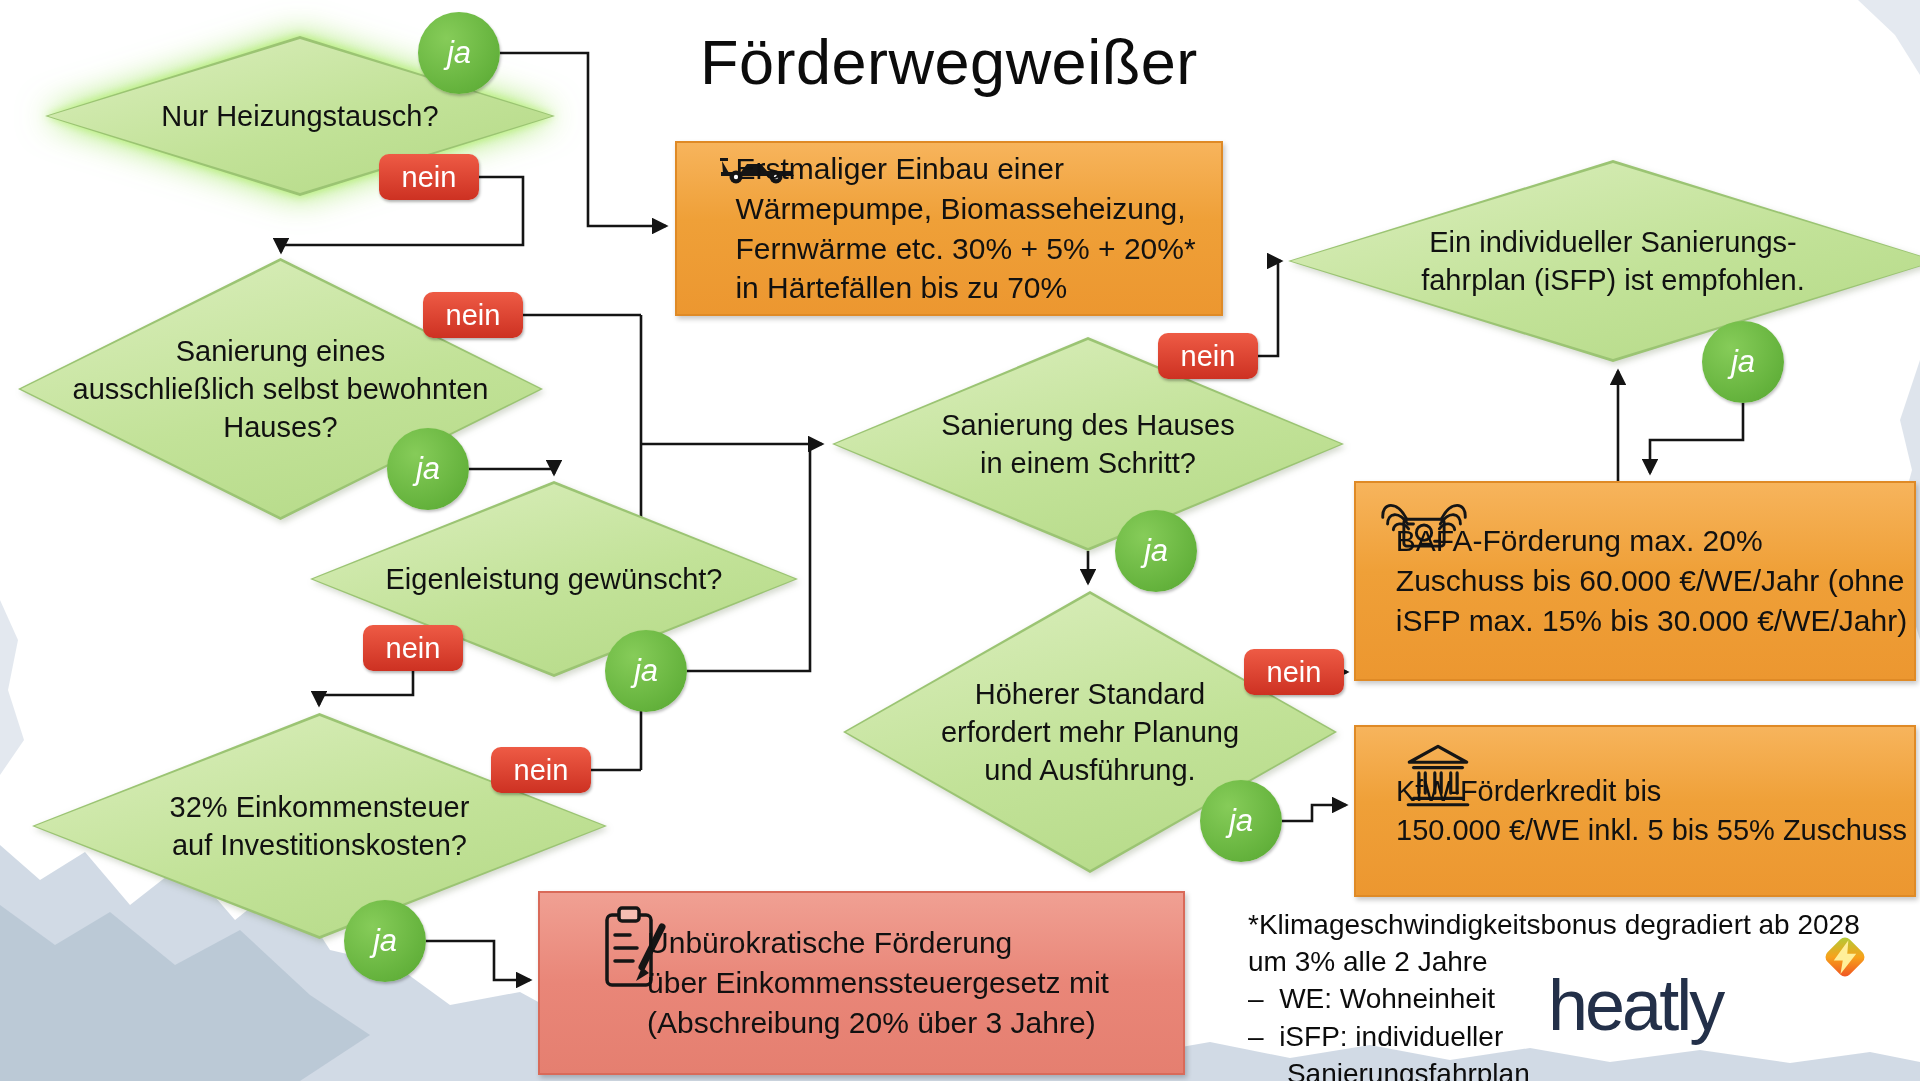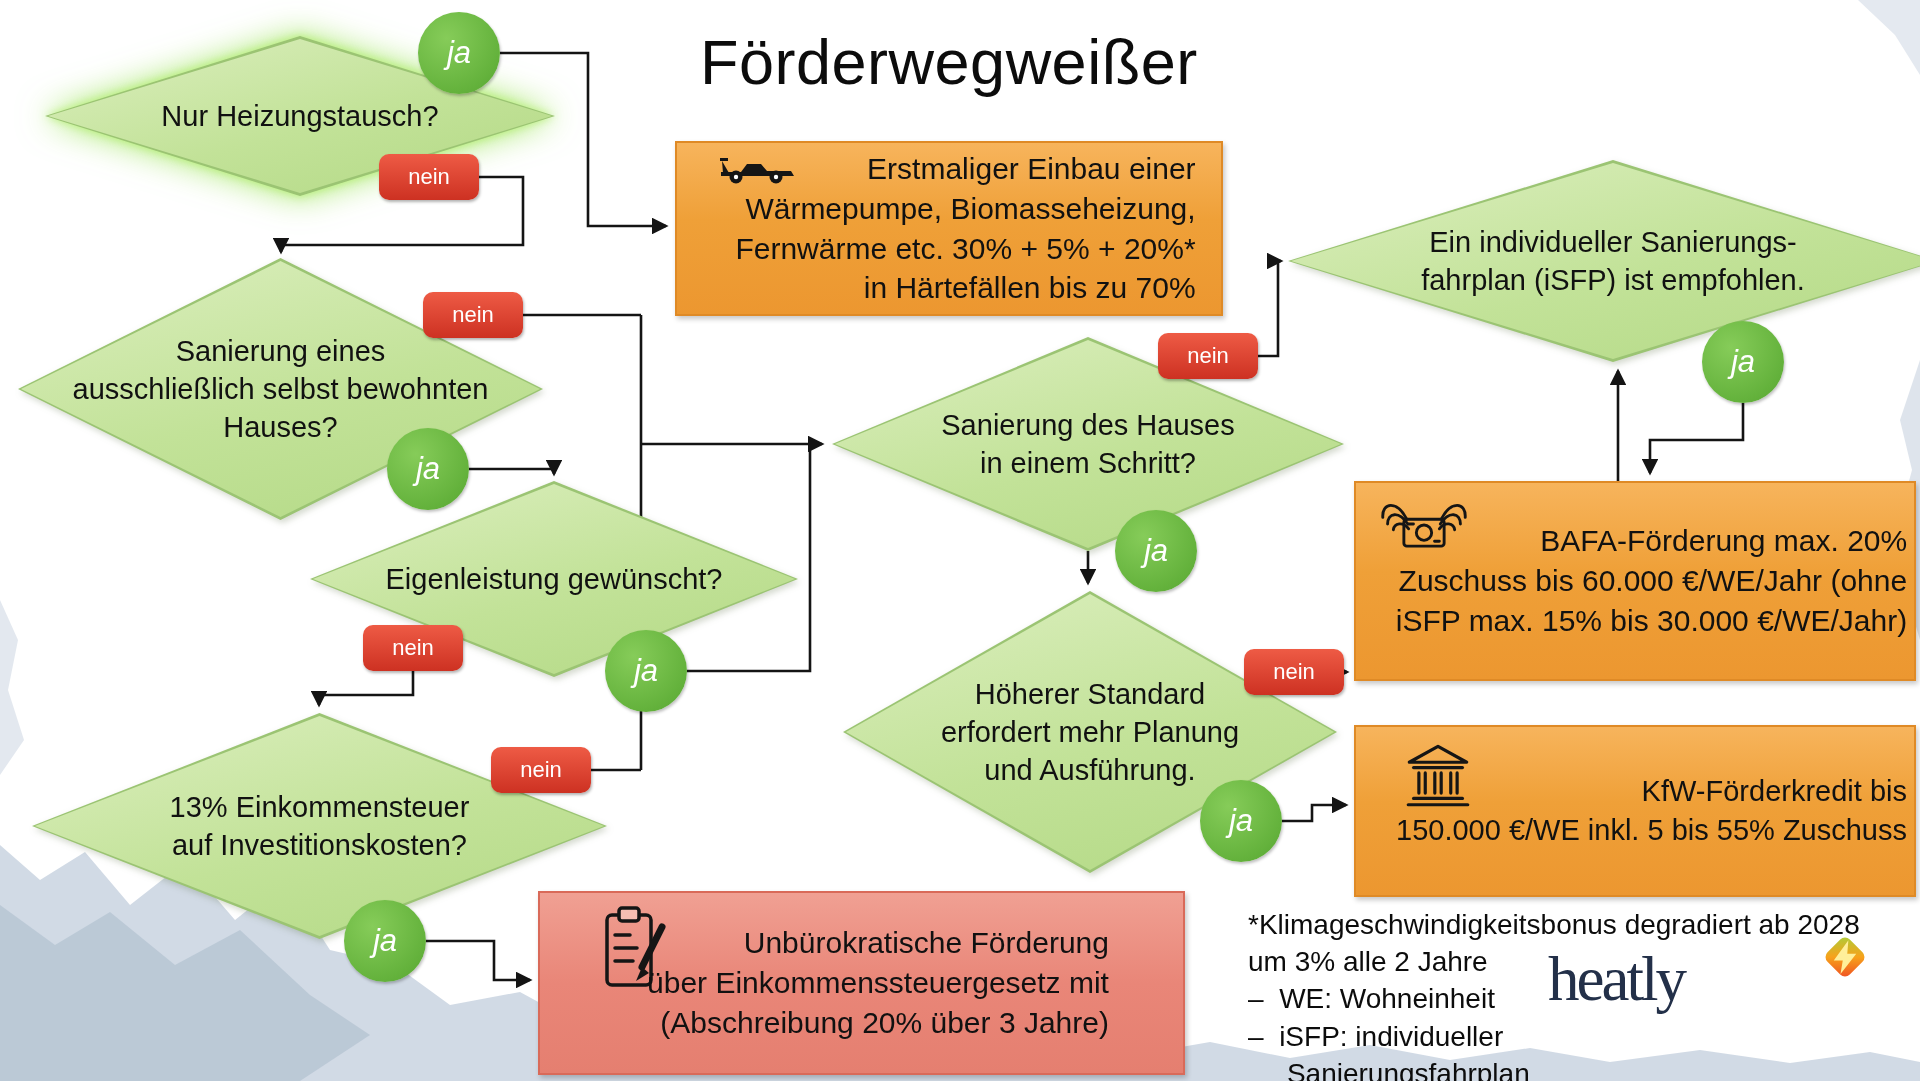--- a/index.html
+++ b/index.html
@@ -31,47 +31,47 @@
   }
 
   
   .obox, .pbox { position:absolute; z-index:2; box-shadow:2px 3px 5px rgba(0,0,0,.22); }
   .obox { border:2px solid #df8a26;
           background:linear-gradient(180deg,#f7b45c 0%,#efa038 45%,#ec9730 100%); }
   .pbox { border:2px solid #d96a59;
           background:linear-gradient(180deg,#f0a093 0%,#e98678 50%,#e57f70 100%); }
   .btext {
     position:absolute; inset:0; display:flex; align-items:center; justify-content:center;
-    text-align:right; white-space:pre-line; font-size:30px; line-height:1.33;padding-left:33px;
+    text-align:left; white-space:pre-line; font-size:30px; line-height:1.33;padding-left:33px;
   }
   .bicon { position:absolute; }
   .bicon svg { width:100%; height:100%; display:block; }
 
   
   .nein {
     position:absolute; z-index:3; width:100px; height:46px; border-radius:10px;
     background:linear-gradient(180deg,#ee5b45,#cd3122); color:#fff;
-    display:flex; align-items:center; justify-content:center; font-size:22px;
+    display:flex; align-items:center; justify-content:center; font-size:29px;
     box-shadow:1px 2px 3px rgba(0,0,0,.3);
   }
   .jac {
     position:absolute; z-index:3; width:82px; height:82px; border-radius:50%;
     background:radial-gradient(circle at 35% 32%, #86cc59, #64b23c 70%, #57a433);
     color:#fff; display:flex; align-items:center; justify-content:center; font-size:31px;
     box-shadow:1px 2px 3px rgba(0,0,0,.25);
     font-style:italic;
   }
 
   .footnote {
     position:absolute; left:1248px; top:906px; width:660px; z-index:2;
     font-size:28px; line-height:1.33; white-space:pre-line; color:#0c0c0c;
   }
   .logo-text {
-    position:absolute; left:1548px; top:948px; z-index:2; line-height:1;
-    font-size:63px; font-weight:500; letter-spacing:-3px; color:#233049;font-family:Liberation Serif, serif;
+    position:absolute; left:1548px; top:969px; z-index:2; line-height:1;
+    font-size:72px; font-weight:500; letter-spacing:-3px; color:#233049;
   }
   .logo-bolt { position:absolute; left:1818px; top:930px; width:54px; height:54px; z-index:2; }
   .logo-bolt svg { width:100%; height:100%; display:block; }
 </style>
 </head>
 <body>
 
 <div id="stage">
 
   <svg class="layer bg" width="1920" height="1081" viewBox="0 0 1920 1081">
@@ -126,21 +126,21 @@
 
   <div class="dm" style="left:310px;top:481px;width:488px;height:196px;">
     <div class="db"></div>
       <div class="df"></div>
     <div class="dlabel">Eigenleistung gewünscht?</div>
   </div>
 
   <div class="dm" style="left:32px;top:713px;width:575px;height:226px;">
     <div class="db"></div>
       <div class="df"></div>
-    <div class="dlabel">13% Einkommensteuer
+    <div class="dlabel">32% Einkommensteuer
 auf Investitionskosten?</div>
   </div>
 
   <div class="dm" style="left:843px;top:591px;width:494px;height:282px;">
     <div class="db"></div>
       <div class="df"></div>
     <div class="dlabel">Höherer Standard
 erfordert mehr Planung
 und Ausführung.</div>
   </div>

